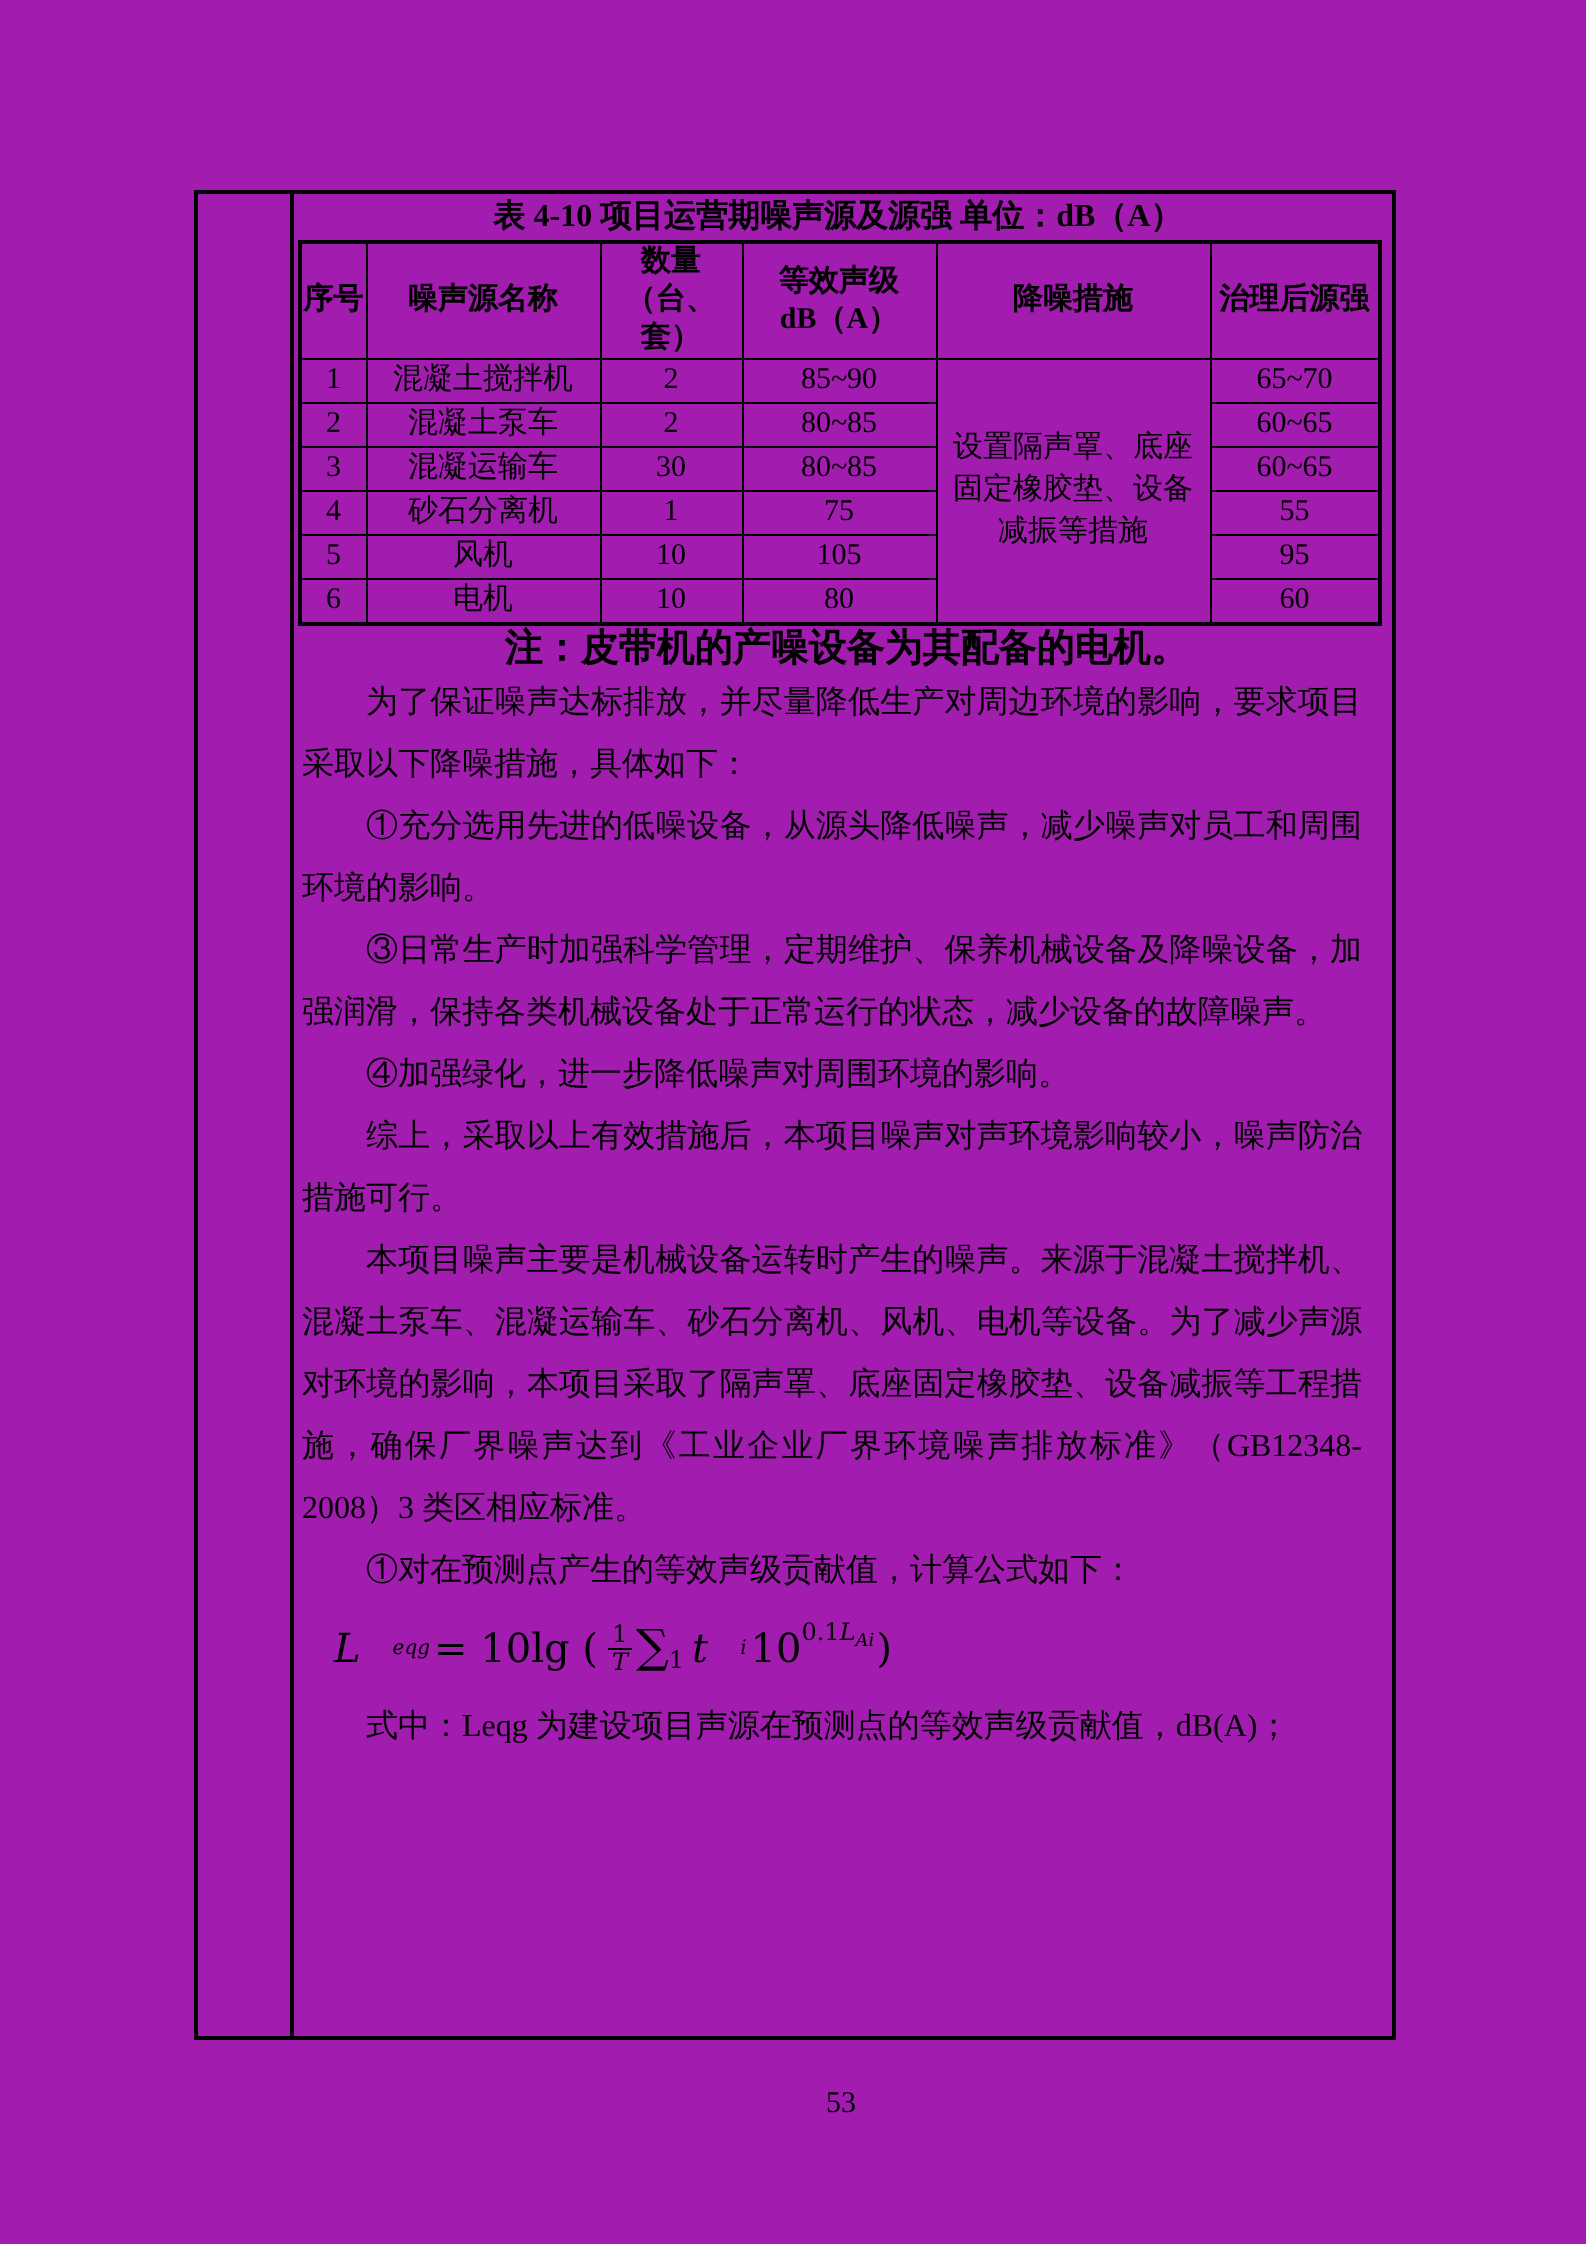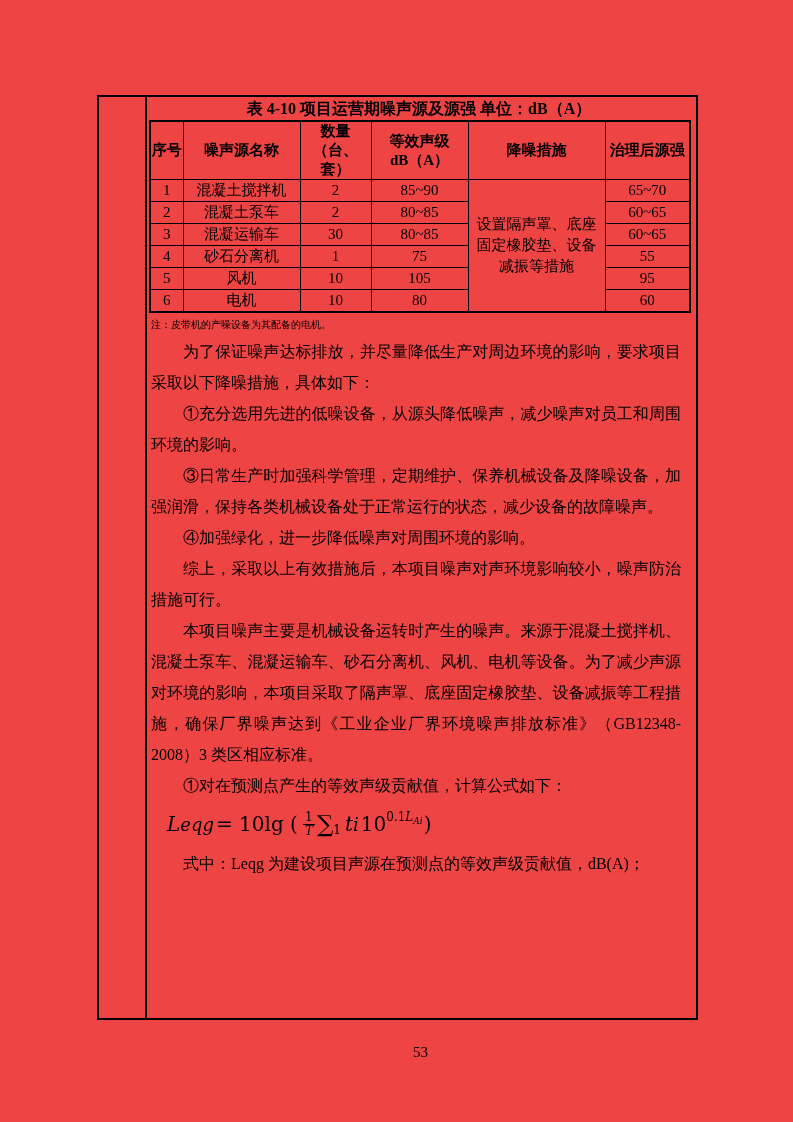--- a/index.html
+++ b/index.html
@@ -1,20 +1,20 @@
 <!DOCTYPE html>
 <html><head>
 <meta charset="utf-8">
 <style>
   * { box-sizing: border-box; margin: 0; padding: 0; }
   html, body { background: #ffffff; }
   .page {
     position: relative;
     width: 793px; height: 1122px;
-    background: #ef4444;
+    background: #a21caf;
     color: #000;
     font-family: "Liberation Serif", "DejaVu Serif", serif;
     overflow: hidden;
   }
   .outer-box {
     position: absolute;
     left: 97px; top: 95px;
     width: 601px; height: 925px;
     border: 2px solid #000;
   }
@@ -60,44 +60,45 @@
     font-size: 15px;
     height: 22px;
     line-height: 21px;
   }
   .measure-cell {
     font-size: 15px;
     line-height: 21px;
     padding: 0 6px !important;
   }
   .tbl-note {
-    font-weight: normal;
-    font-size: 10px;
+    font-weight: bold;
+    font-size: 19px;
     line-height: 21px;
     padding: 1px 0 0 2px;
+    text-align: center;
   }
   .body-text {
     padding: 1px 15px 0 2px;
     font-size: 16px;
     line-height: 31px;
     text-align: justify;
   }
   .para { text-indent: 2em; }
   .formula-line {
     height: 47px;
     display: flex;
     align-items: center;
     margin-left: 16px;
     font-size: 20px;
     font-family: "DejaVu Serif", "Liberation Serif", serif;
     text-align: left;
     text-indent: 0;
   }
   .it { font-style: italic; }
-  .formula-line sub { font-size: 18px; font-style: italic; }
+  .formula-line sub { font-size: 10px; font-style: italic; margin-left: 16px; }
   .f-eq { margin: 0 4px 0 2px; white-space: pre; }
   .frac {
     display: inline-flex;
     flex-direction: column;
     align-items: center;
     font-size: 12px;
     line-height: 1.05;
     vertical-align: middle;
     margin: 0 1px;
   }

